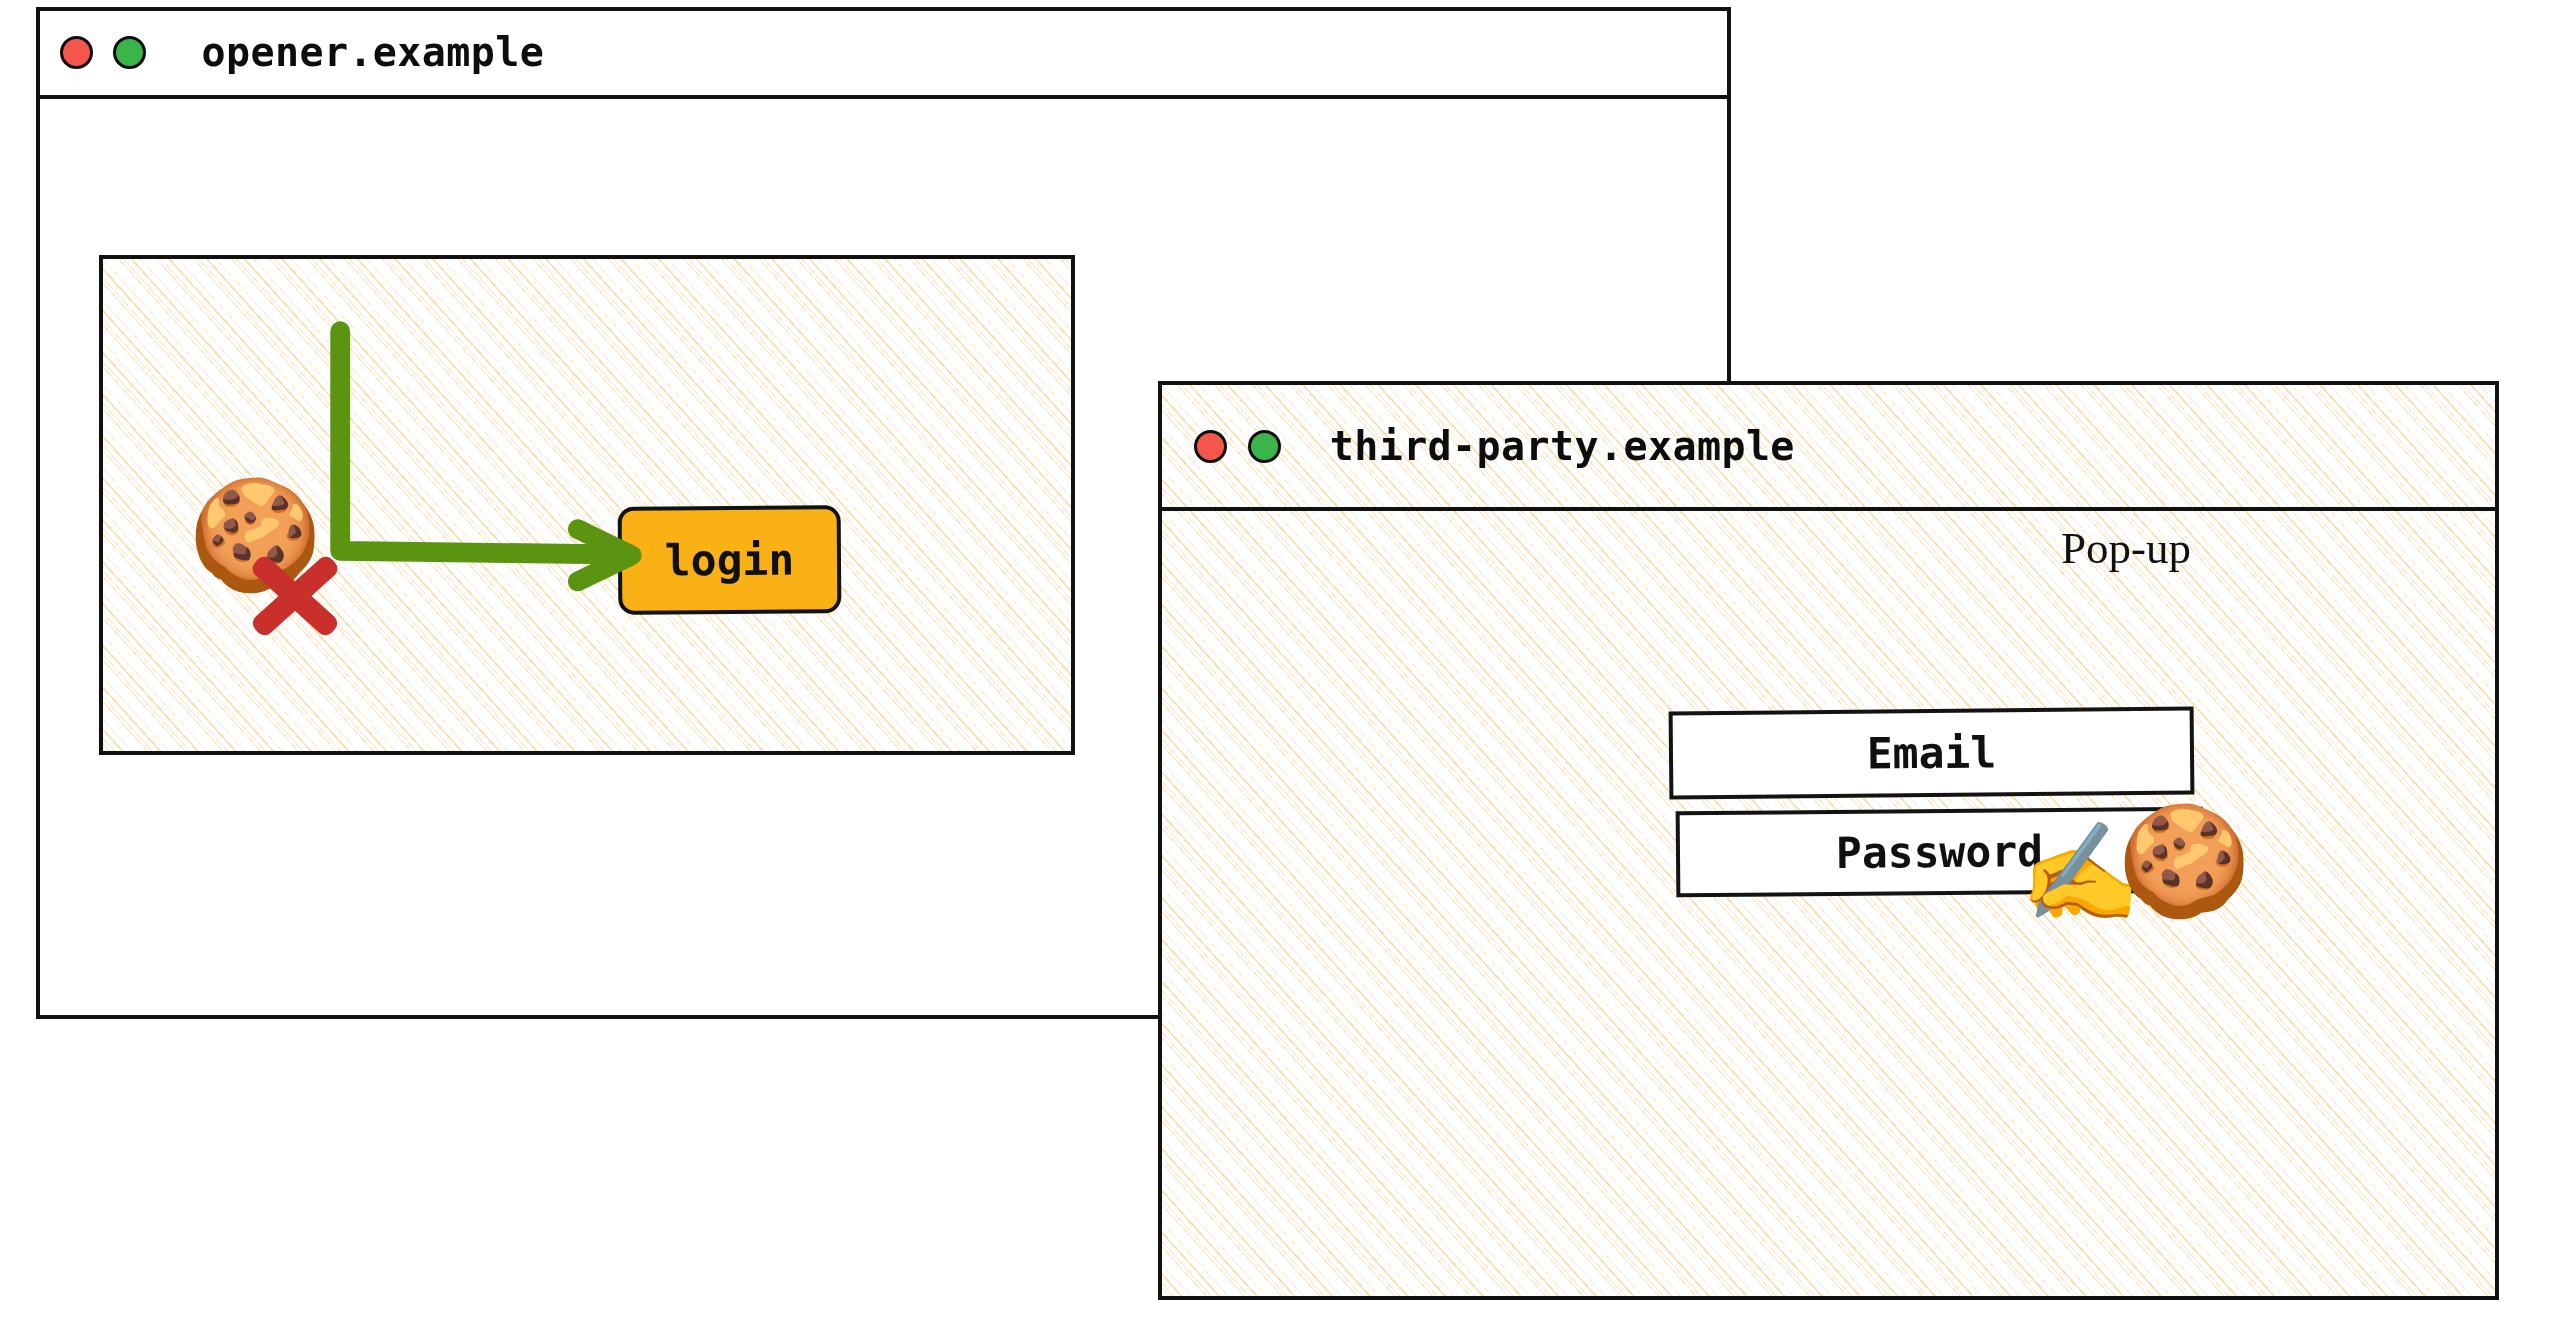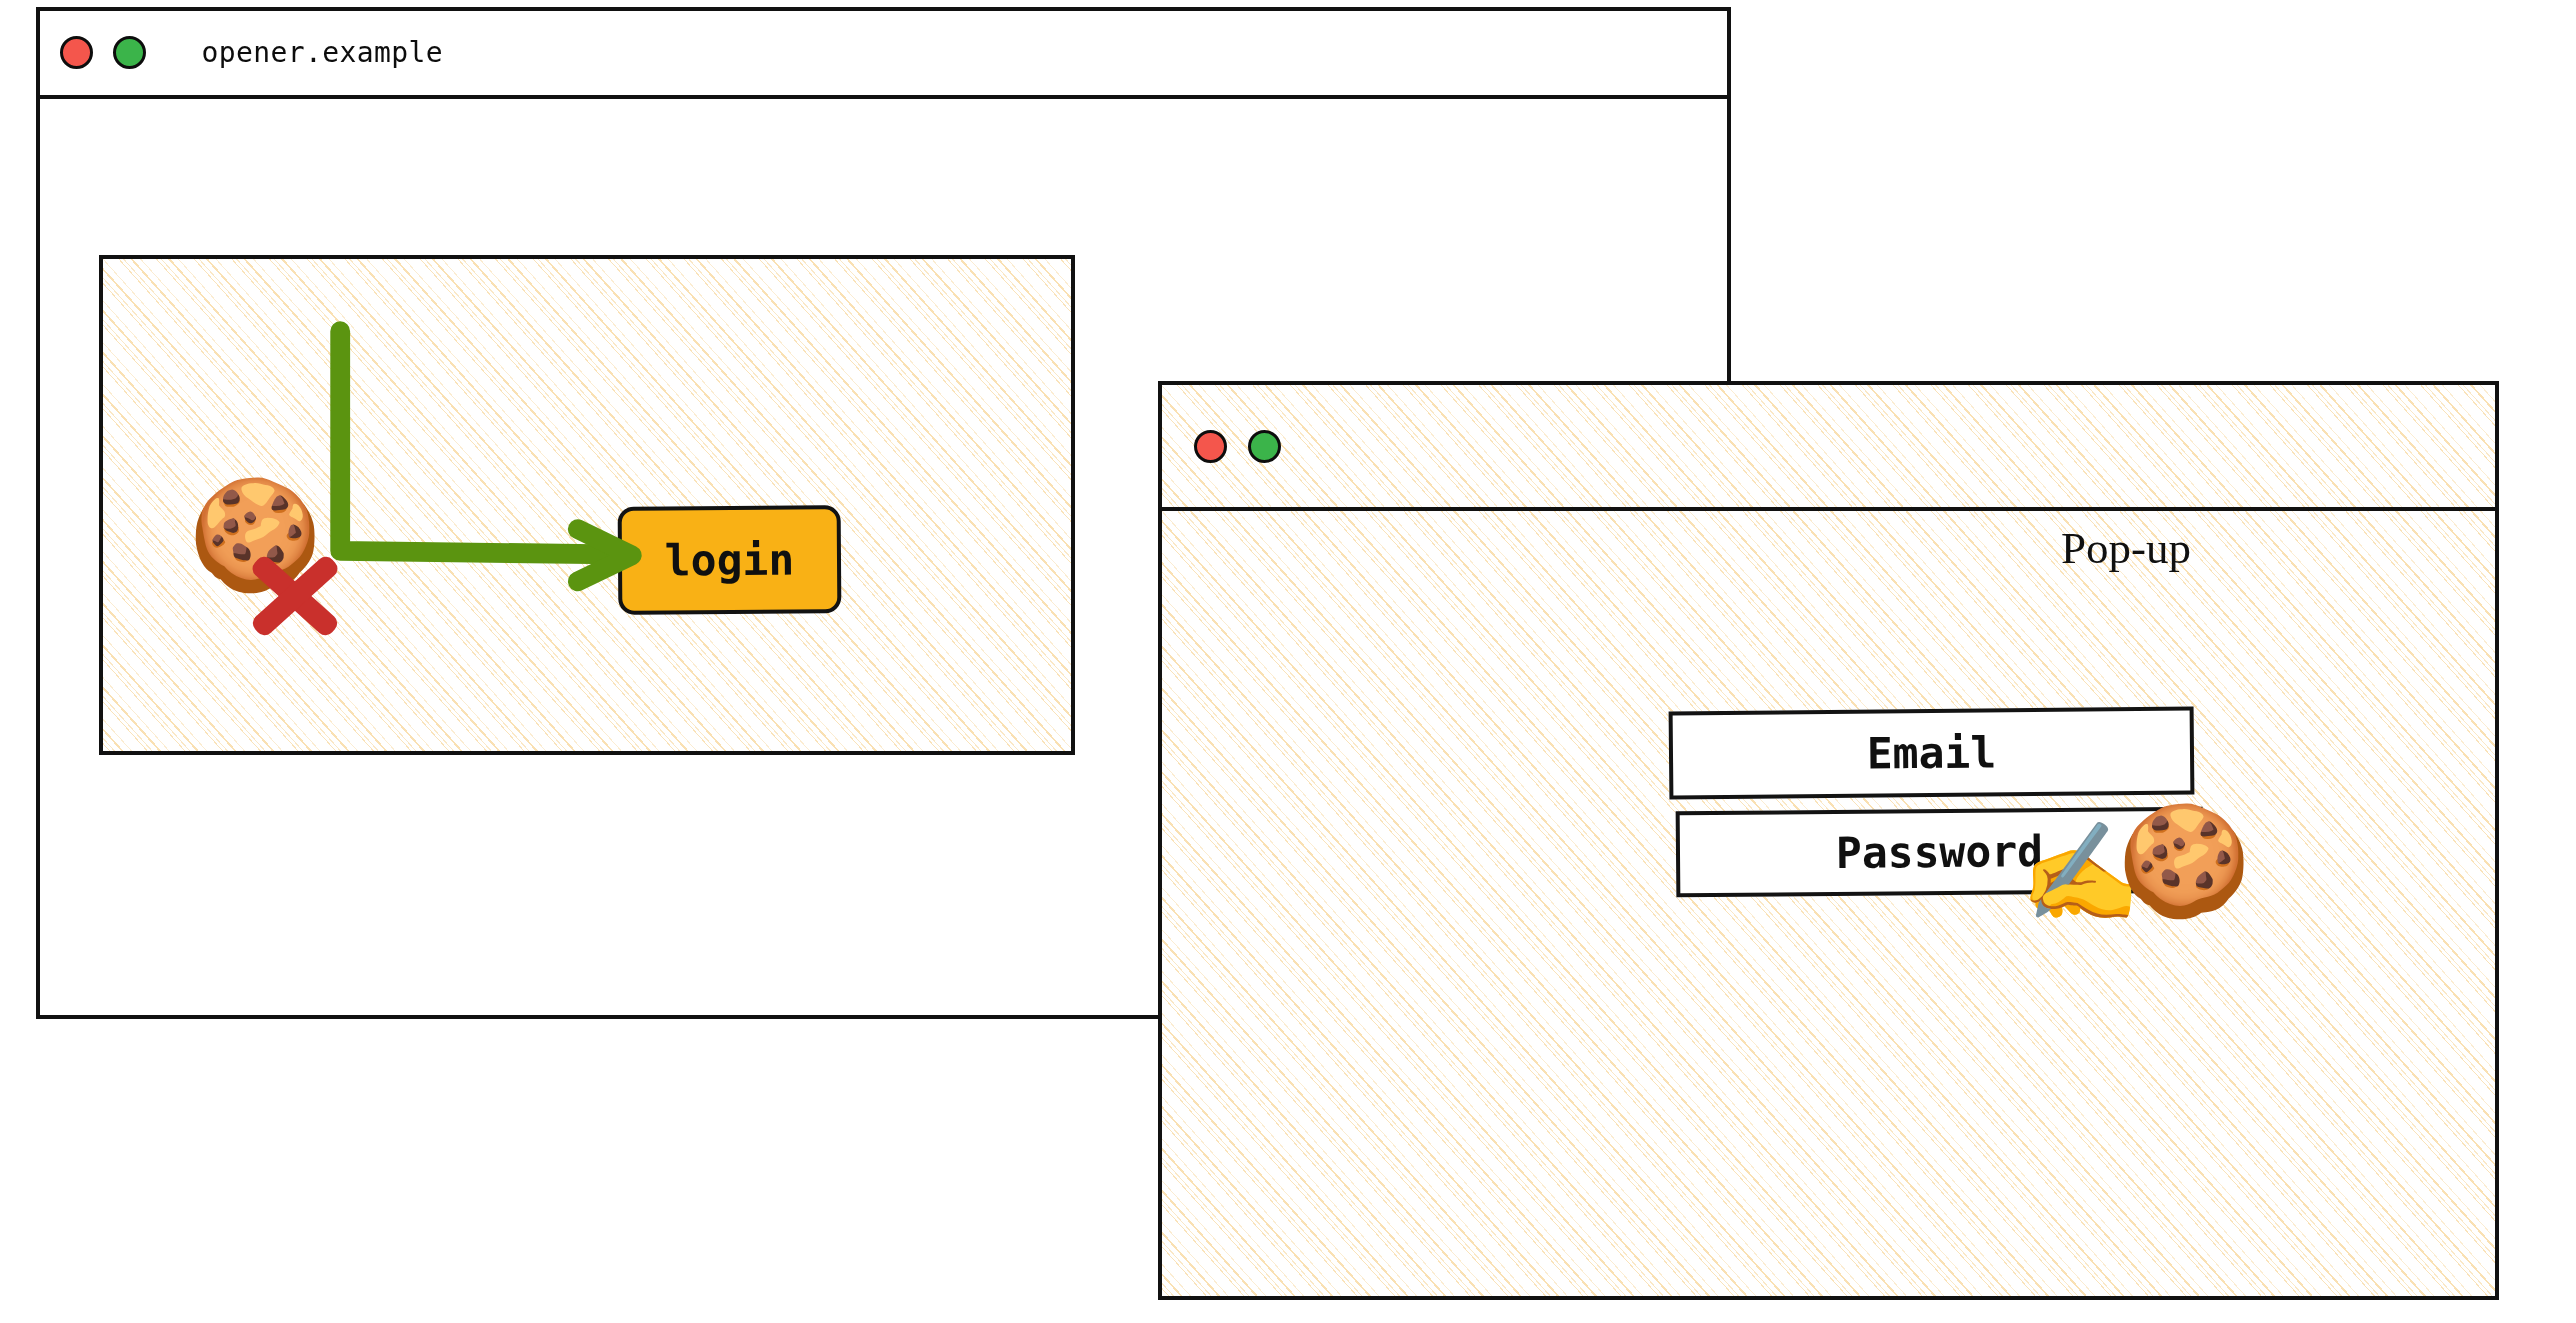--- a/index.html
+++ b/index.html
@@ -74,22 +74,22 @@
     flex: 0 0 auto;
   }
   .dot-red  { background: #f4564c; }
   .dot-green{ background: #3bb44a; }
 
   #opener-titlebar .dot-red  { margin-left: 21.6px; }
   #opener-titlebar .dot-green{ margin-left: 20.7px; }
 
   .win-title {
     font-family: "DejaVu Sans Mono", monospace;
-    font-size: 28px;
-    font-weight: 400;
+    font-size: 40px;
+    font-weight: 700;
     color: #0d0d0d;
     letter-spacing: 0.4px;
     white-space: nowrap;
   }
   #opener-titlebar .win-title { margin-left: 55px; }
 
   
   #iframe-box {
     position: absolute;
     left: 99px;
@@ -294,20 +294,21 @@
 <svg id="green-arrow" viewBox="0 0 420 280">
   <path d="M 48 8 L 48 252 L 352 256" fill="none" stroke="#5b9410" stroke-width="22" stroke-linecap="round" stroke-linejoin="round"></path>
   <path d="M 312 228 L 372 257 L 312 286" fill="none" stroke="#5b9410" stroke-width="22" stroke-linecap="round" stroke-linejoin="round"></path>
 </svg>
 
 <div id="popup-window" class="hatch">
 
   <div id="popup-titlebar">
     <span class="dot dot-red"></span>
     <span class="dot dot-green"></span>
+    <span class="win-title">third-party.example</span>
   </div>
 
   <div class="field" id="email-field">Email</div>
 
   <div class="field" id="password-field">Password</div>
 
   <div id="popup-label">Pop-up</div>
 
   <span class="emoji" id="signing-hand" style="font-size:97px;">✍️</span>
 

